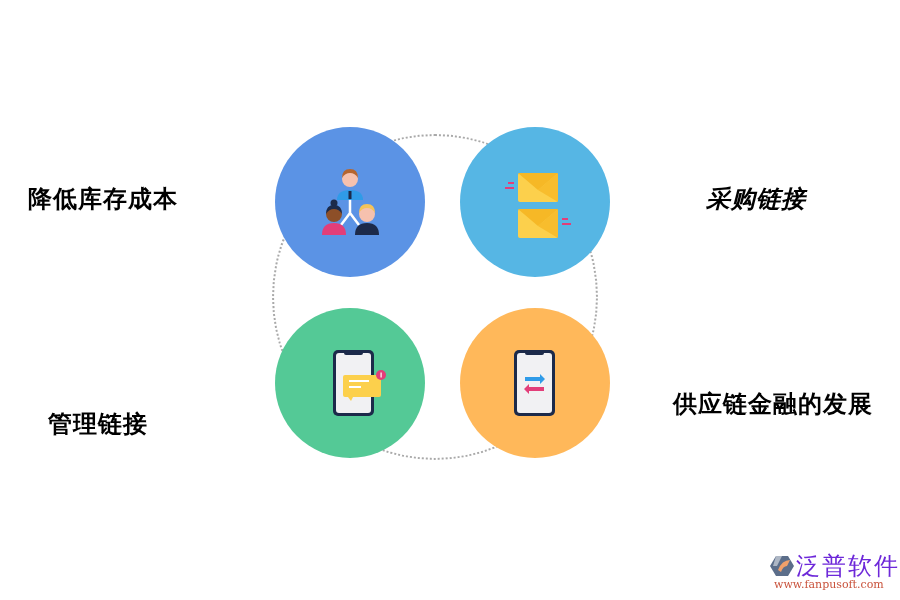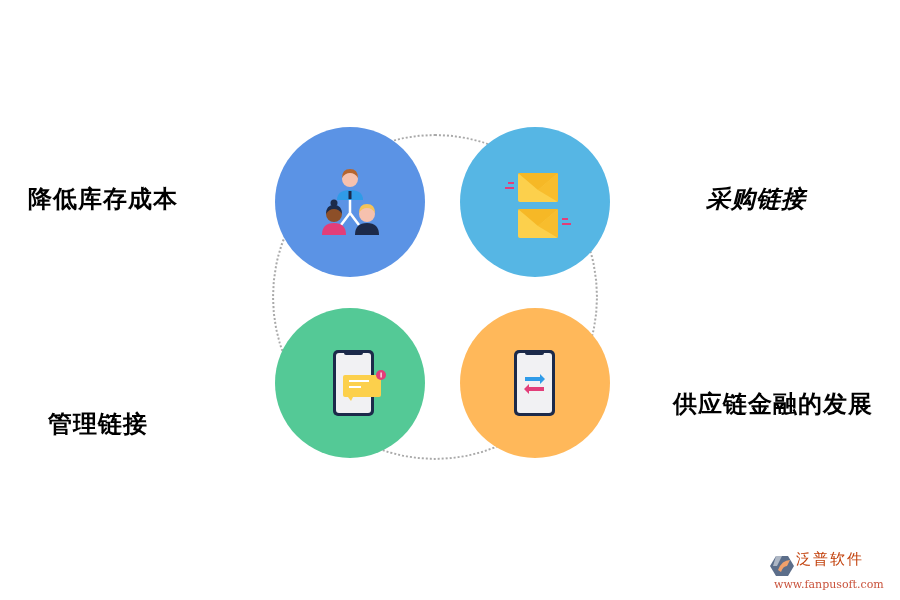--- a/index.html
+++ b/index.html
@@ -25,21 +25,21 @@
     white-space: nowrap; letter-spacing: 1px;
   }
   .l1 { left: 28px; top: 183px; }
   .l2 { left: 706px; top: 183px; font-style: italic; }
   .l3 { left: 48px; top: 408px; }
   .l4 { left: 673px; top: 388px; }
   .logo {
     position: absolute; left: 770px; top: 552px; width: 125px; height: 44px;
   }
   .logo-text {
-    position: absolute; left: 26px; top: -2px; font-size: 15px; color: #c2410c;
+    position: absolute; left: 26px; top: -2px; font-size: 24px; color: #6d28d9;
     letter-spacing: 2px; white-space: nowrap;
   }
   .logo-url {
     position: absolute; left: 4px; top: 26px; font-size: 11px; color: #c9523b;
     font-family: "DejaVu Serif", "Liberation Serif", serif; white-space: nowrap;
   }
   .logo-icon { position: absolute; left: 0; top: 2px; }
 </style>
 </head>
 <body>

